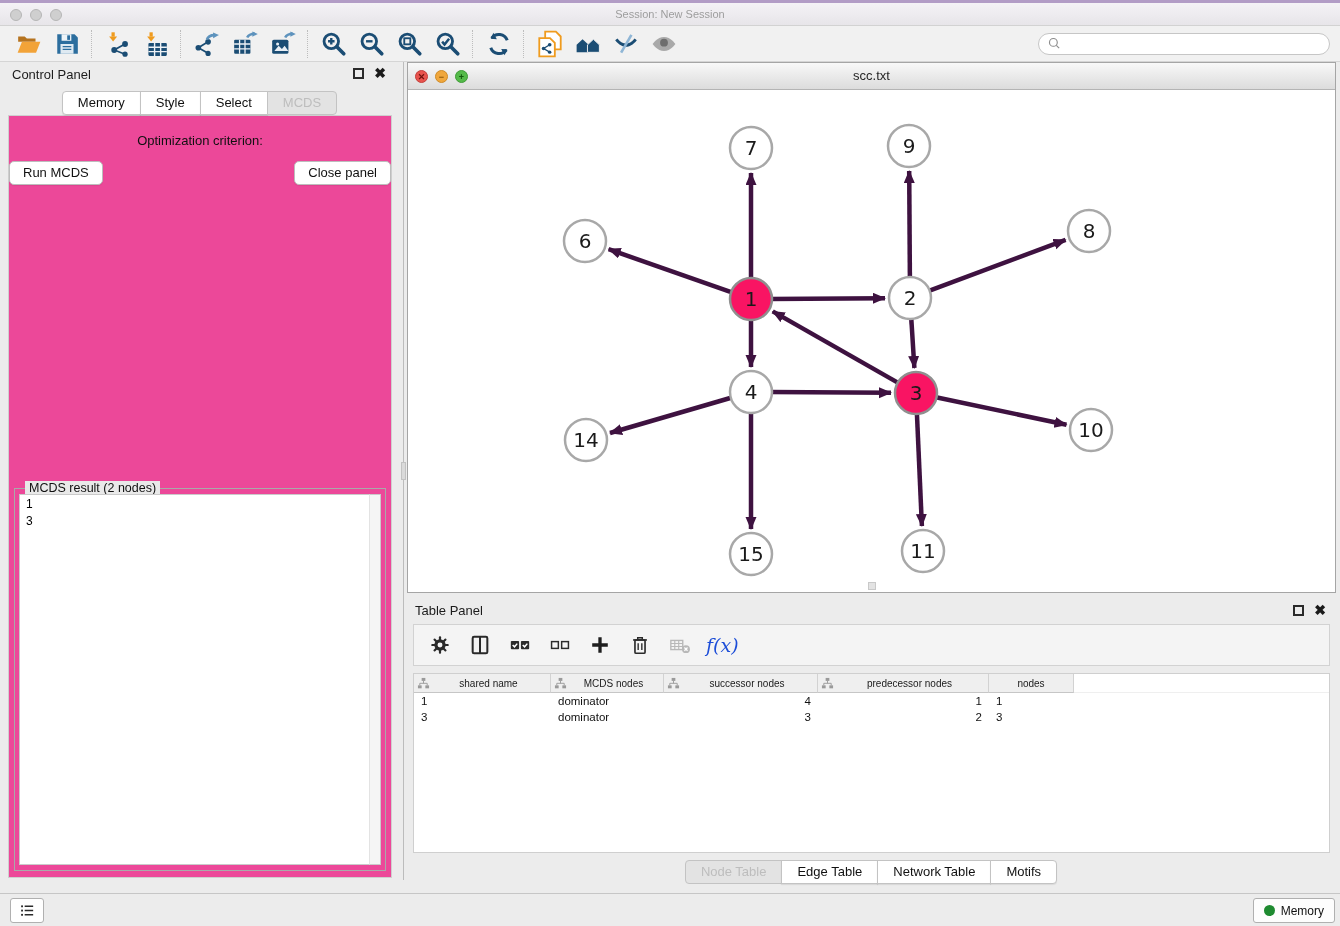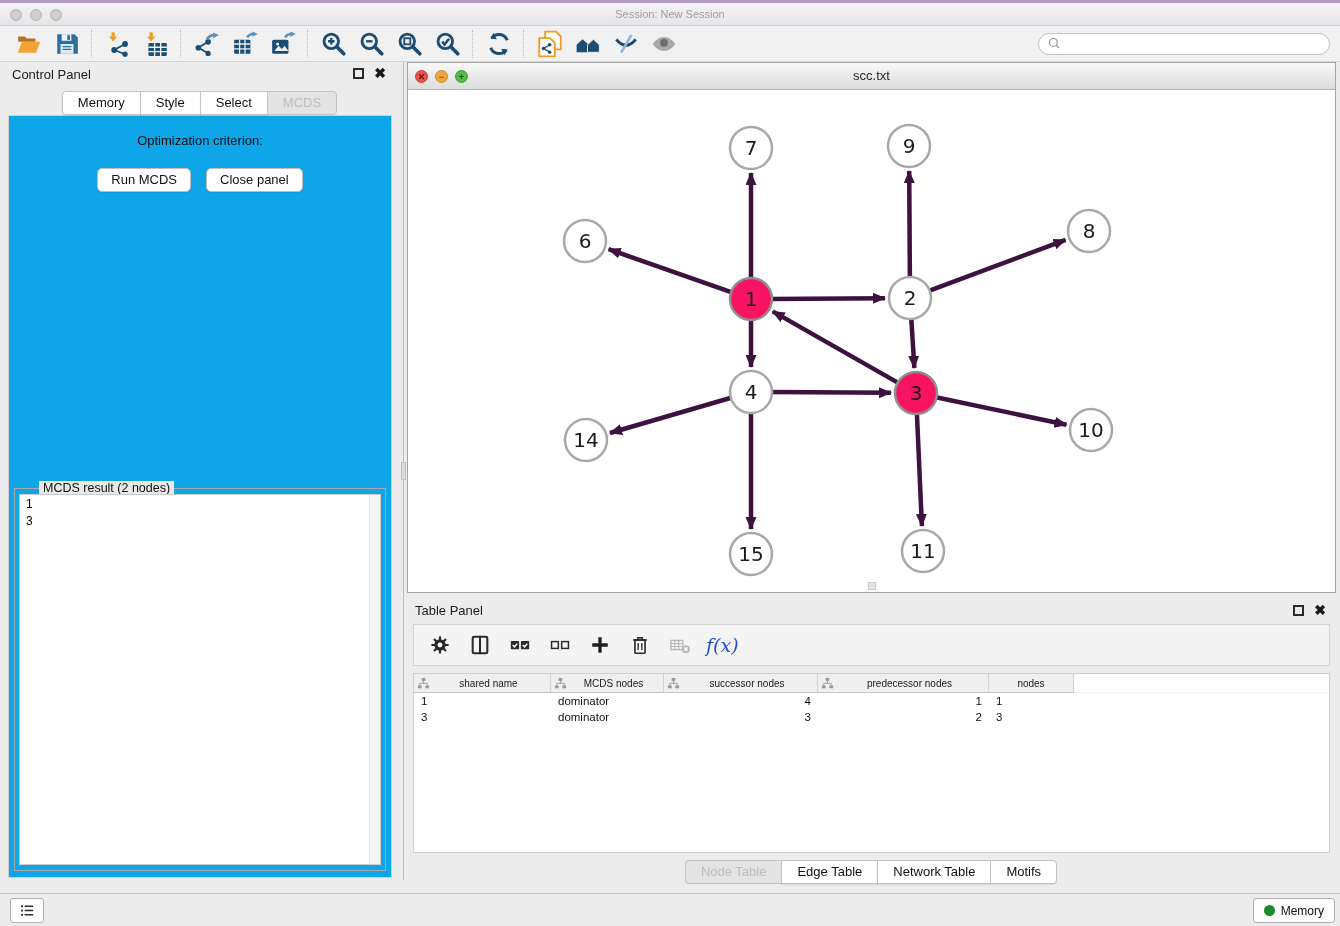--- a/index.html
+++ b/index.html
@@ -34,31 +34,31 @@
   .cp-header .panel-ctrl { right:14px; }
   .pc-float { width:11px; height:11px; border:2px solid #2a2a2a; margin-top:2px; }
   .pc-close { font-size:14px; font-weight:bold; color:#1a1a1a; line-height:15px; }
   .seg-tabs { display:flex; justify-content:center; margin-top:5px; position:relative; z-index:2; }
   .seg-tab { font-size:13px; padding:3px 15px 4px; background:#fff; border:1px solid #c3c3c3;
              margin-left:-1px; color:#111; box-shadow:0 1px 1px rgba(0,0,0,.08); cursor:default; }
   .seg-tab:first-child { border-radius:4px 0 0 4px; }
   .seg-tab:last-child { border-radius:0 4px 4px 0; }
   .seg-tab.active { background:#e3e3e3; color:#bdbdbd; box-shadow:none; }
   .cp-content { position:absolute; left:8px; right:8px; top:53px; bottom:2px;
-                background:#0ea5e9; border:1px solid #cfcfcf; }
+                background:#ec4899; border:1px solid #cfcfcf; }
   .opt-label { margin-top:17px; text-align:center; font-size:13px; color:#101010; }
   .dropdown { margin:9px auto 0; width:308px; height:23px; background:#fff; border:1px solid #b9b9b9;
               border-radius:4px; display:flex; align-items:center; padding:0 4px 0 10px; font-size:13px; }
   .dd-chev { margin-left:auto; }
   .dd-chev svg { width:11px; height:17px; display:block; }
-  .btn-row { display:flex; justify-content:center; gap:15px; margin-top:20px; }
+  .btn-row { display:flex; justify-content:space-between; gap:15px; margin-top:13px; }
   .btn { background:#fff; border:1px solid #bdbdbd; border-radius:5px; font-size:13px;
          padding:3px 13px 4px; color:#111; box-shadow:0 1px 1px rgba(0,0,0,.07); cursor:default; }
   .result-group { position:absolute; left:5px; right:5px; top:372px; bottom:6px; border:1px solid #a9a9a9; }
-  .result-title { position:absolute; top:-8px; left:24px; background:#e9e9e9; padding:0 4px; font-size:12.5px; color:#101010; }
+  .result-title { position:absolute; top:-8px; left:10px; background:#e9e9e9; padding:0 4px; font-size:12.5px; color:#101010; }
   .result-text { position:absolute; left:4px; right:16px; top:5px; bottom:5px; background:#fff;
                  border:1px solid #cacaca; border-right:none; font-size:12px; line-height:17px;
                  padding:1px 6px; white-space:pre; font-family:"Liberation Sans",sans-serif; }
   .result-scroll { position:absolute; right:4px; top:5px; bottom:5px; width:12px; background:#f5f5f5;
                    border:1px solid #cacaca; border-left:1px solid #e3e3e3; }
 
   
   .divider { position:absolute; left:401px; top:0; bottom:13px; width:5px; }
   .divider .line { position:absolute; left:2px; top:0; bottom:0; width:1px; background:#bcbcbc; }
   .divider .grip { position:absolute; left:0; top:400px; width:5px; height:18px; background:#dadada;

